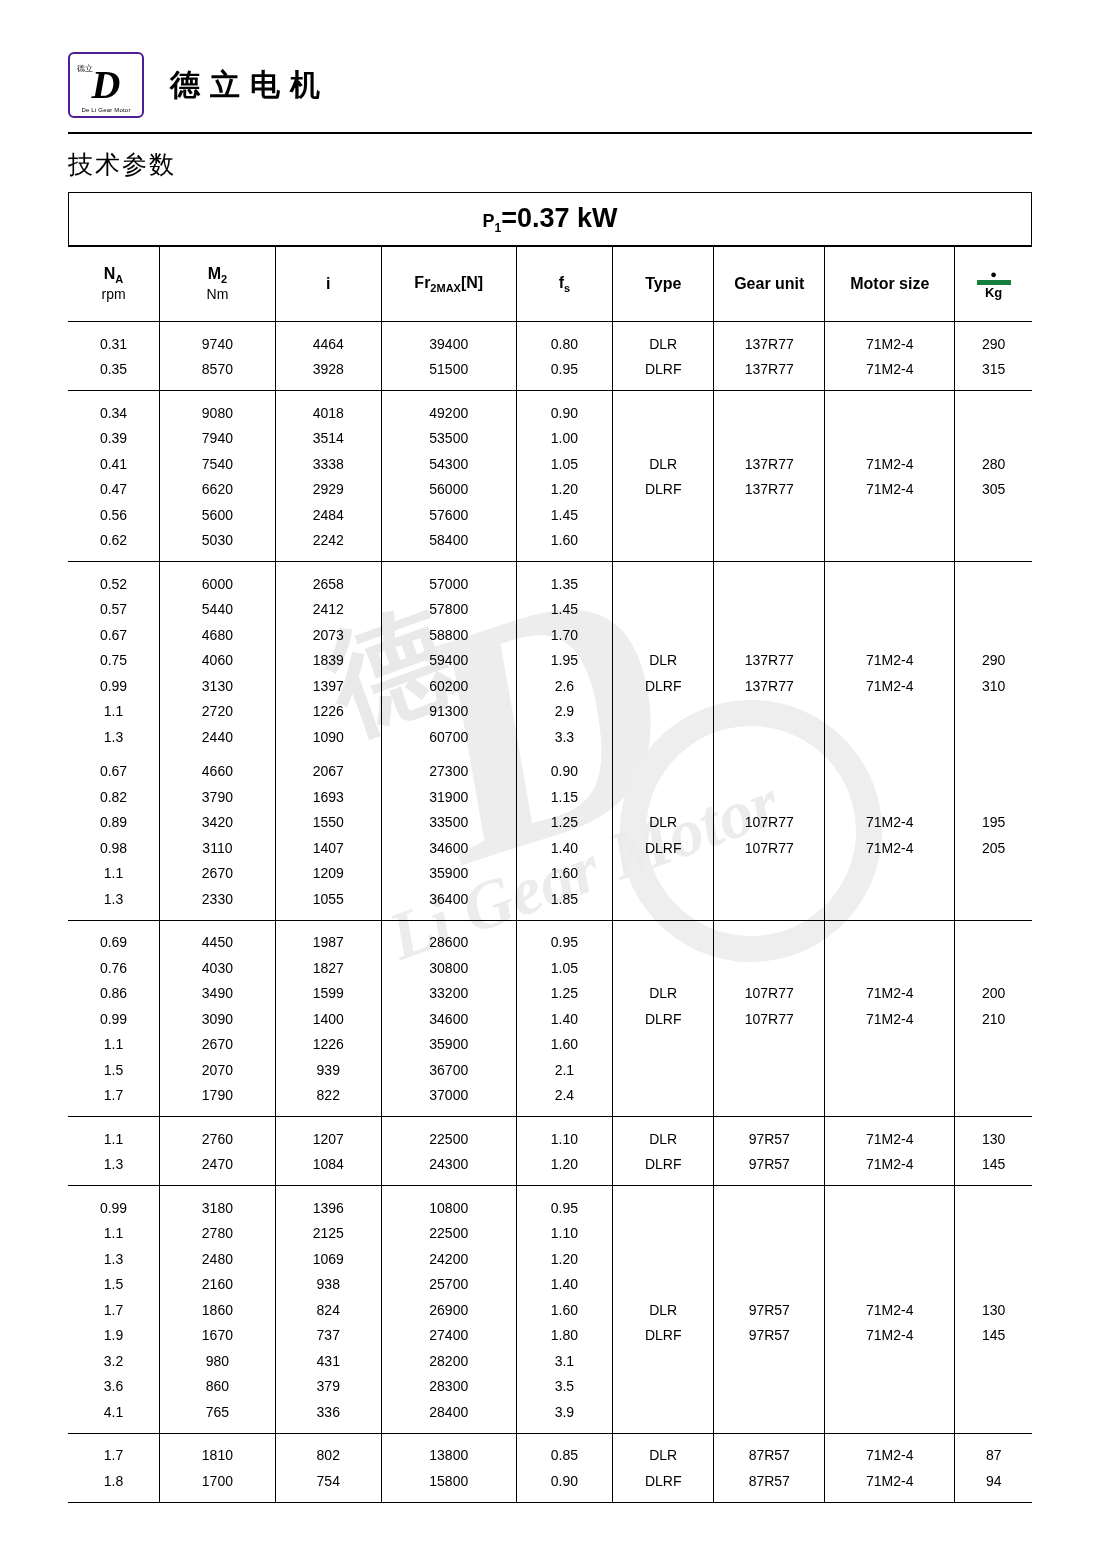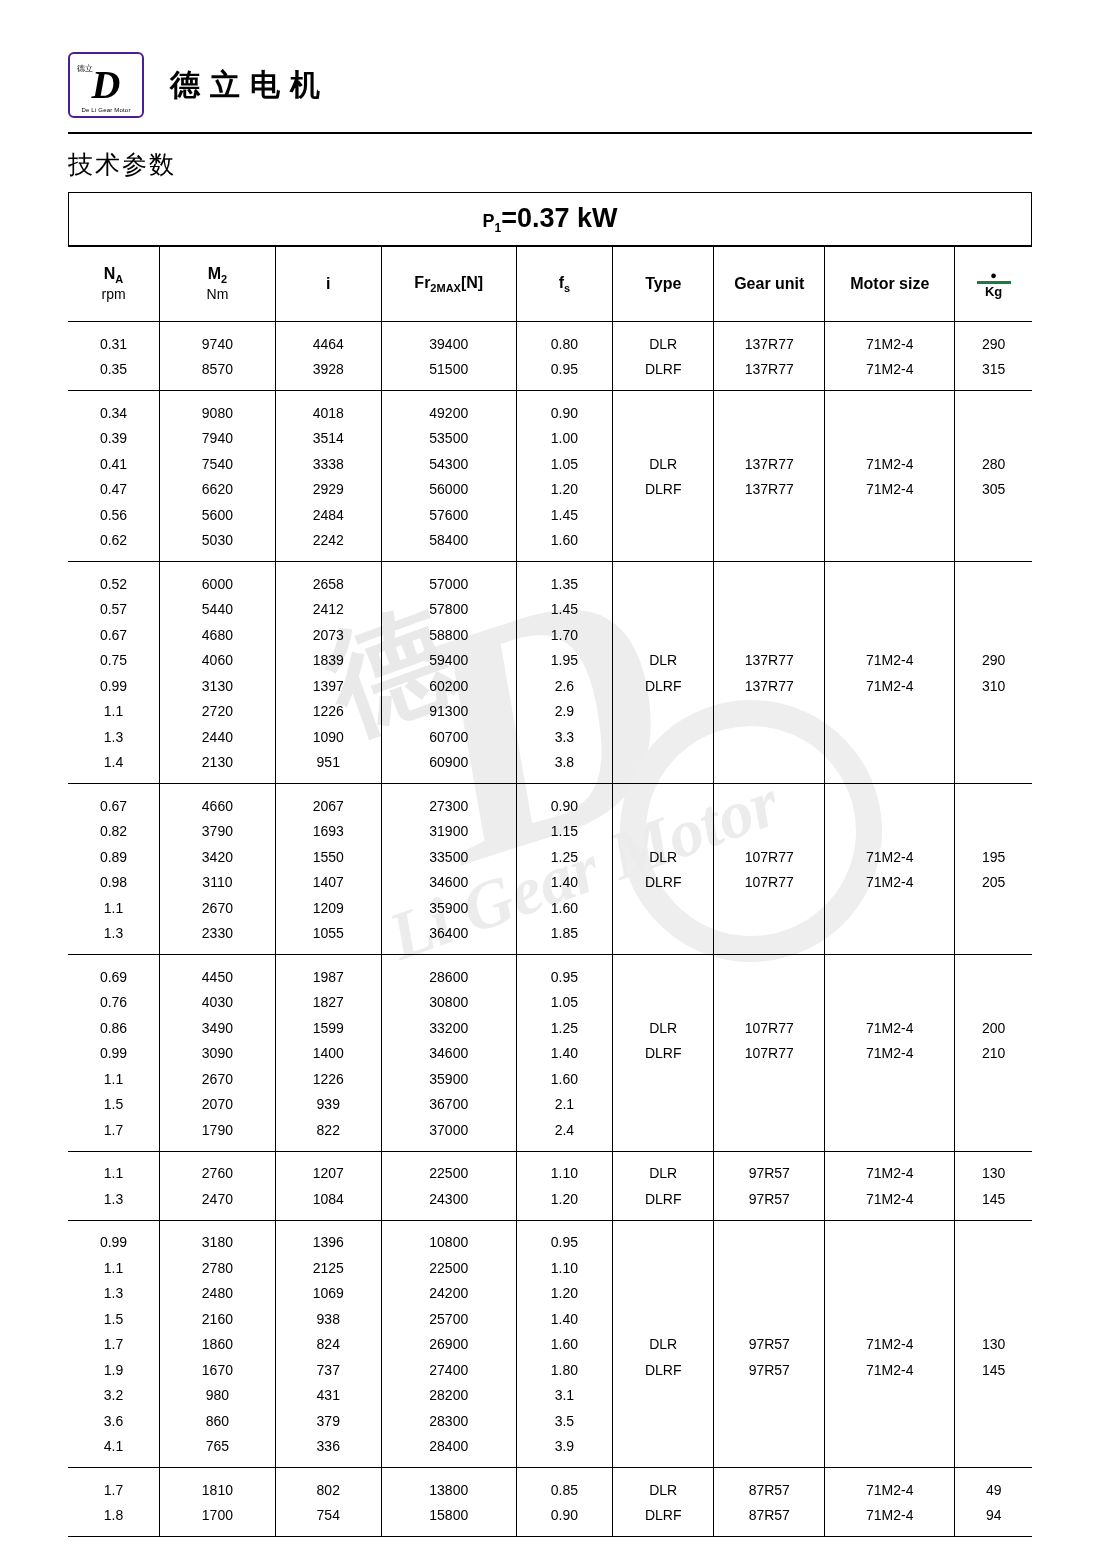--- a/index.html
+++ b/index.html
@@ -209,21 +209,21 @@
     display: inline-block;
     text-align: center;
     line-height: 1.1;
   }
   .hdr-kg .circ {
     display: block;
     font-size: 11px;
   }
   .hdr-kg .kgline {
     display: block;
-    border-top: 3px solid #15803d;
+    border-top: 5px solid #15803d;
     font-size: 13px;
     padding-top: 1px;
     min-width: 34px;
   }
   .fr-sub { font-size: 11px; }
 
   tbody td {
     text-align: center;
     padding: 1px 0;
     height: 23.5px;
@@ -485,31 +485,20 @@
           <td class="vline">1.3</td>
           <td class="vline">2440</td>
           <td class="vline">1090</td>
           <td class="vline">60700</td>
           <td class="vline">3.3</td>
           <td class="vline"></td>
           <td class="vline"></td>
           <td class="vline"></td>
           <td></td>
         </tr>
-        <tr class="group-end group-last">
-          <td class="vline">1.4</td>
-          <td class="vline">2130</td>
-          <td class="vline">951</td>
-          <td class="vline">60900</td>
-          <td class="vline">3.8</td>
-          <td class="vline"></td>
-          <td class="vline"></td>
-          <td class="vline"></td>
-          <td></td>
-        </tr>
         <tr class="group-start">
           <td class="vline">0.67</td>
           <td class="vline">4660</td>
           <td class="vline">2067</td>
           <td class="vline">27300</td>
           <td class="vline">0.90</td>
           <td class="vline"></td>
           <td class="vline"></td>
           <td class="vline"></td>
           <td></td>
@@ -769,21 +758,21 @@
         </tr>
         <tr class="group-start">
           <td class="vline">1.7</td>
           <td class="vline">1810</td>
           <td class="vline">802</td>
           <td class="vline">13800</td>
           <td class="vline">0.85</td>
           <td class="vline">DLR</td>
           <td class="vline">87R57</td>
           <td class="vline">71M2-4</td>
-          <td>49</td>
+          <td>87</td>
         </tr>
         <tr class="group-end group-last">
           <td class="vline">1.8</td>
           <td class="vline">1700</td>
           <td class="vline">754</td>
           <td class="vline">15800</td>
           <td class="vline">0.90</td>
           <td class="vline">DLRF</td>
           <td class="vline">87R57</td>
           <td class="vline">71M2-4</td>

